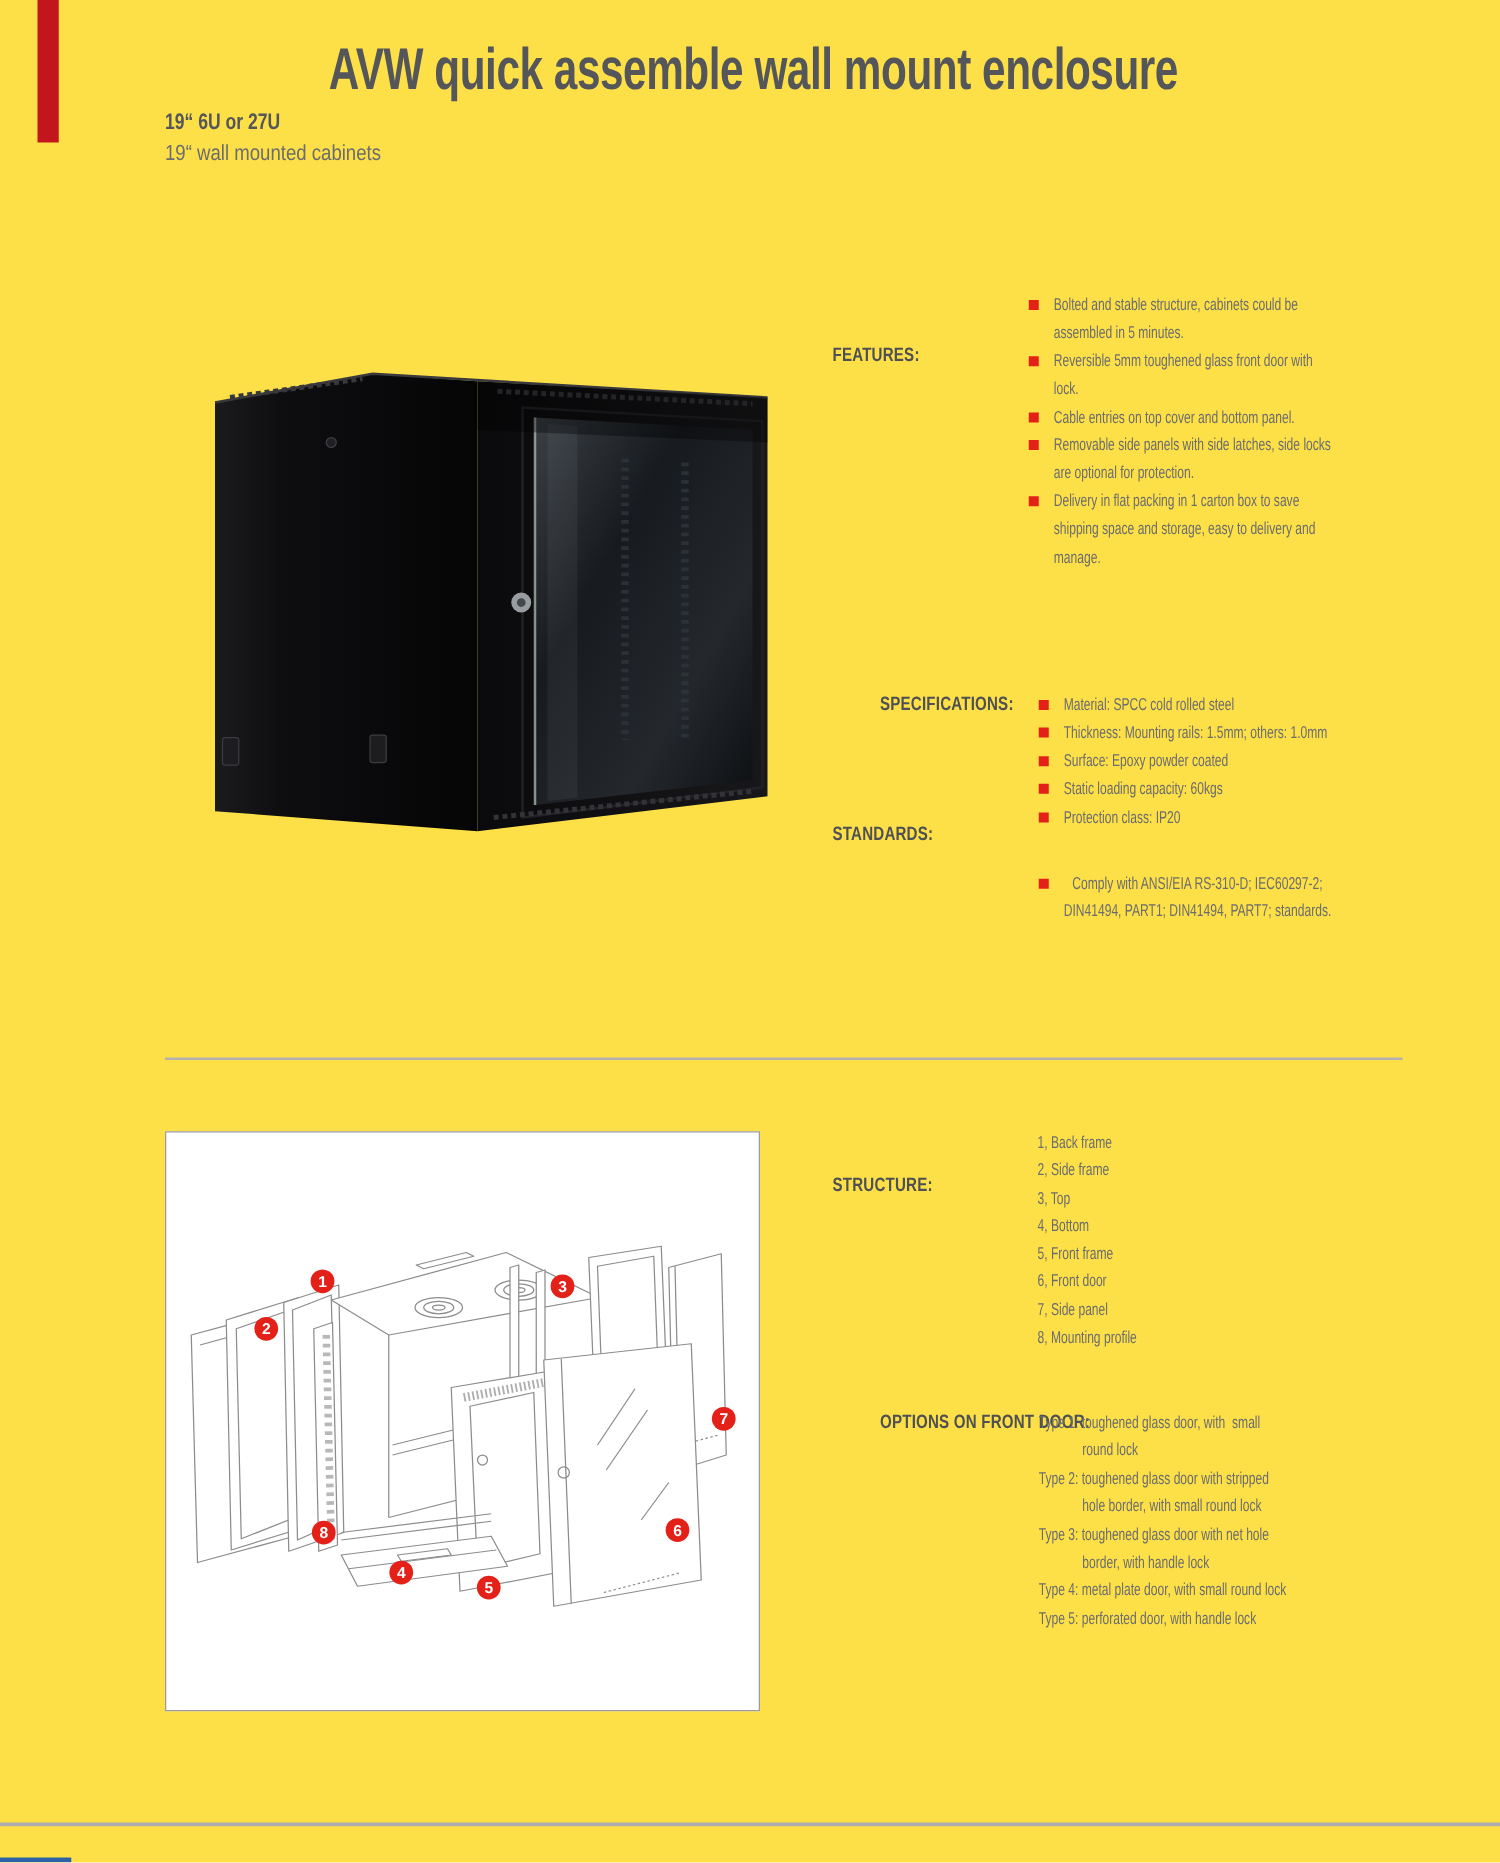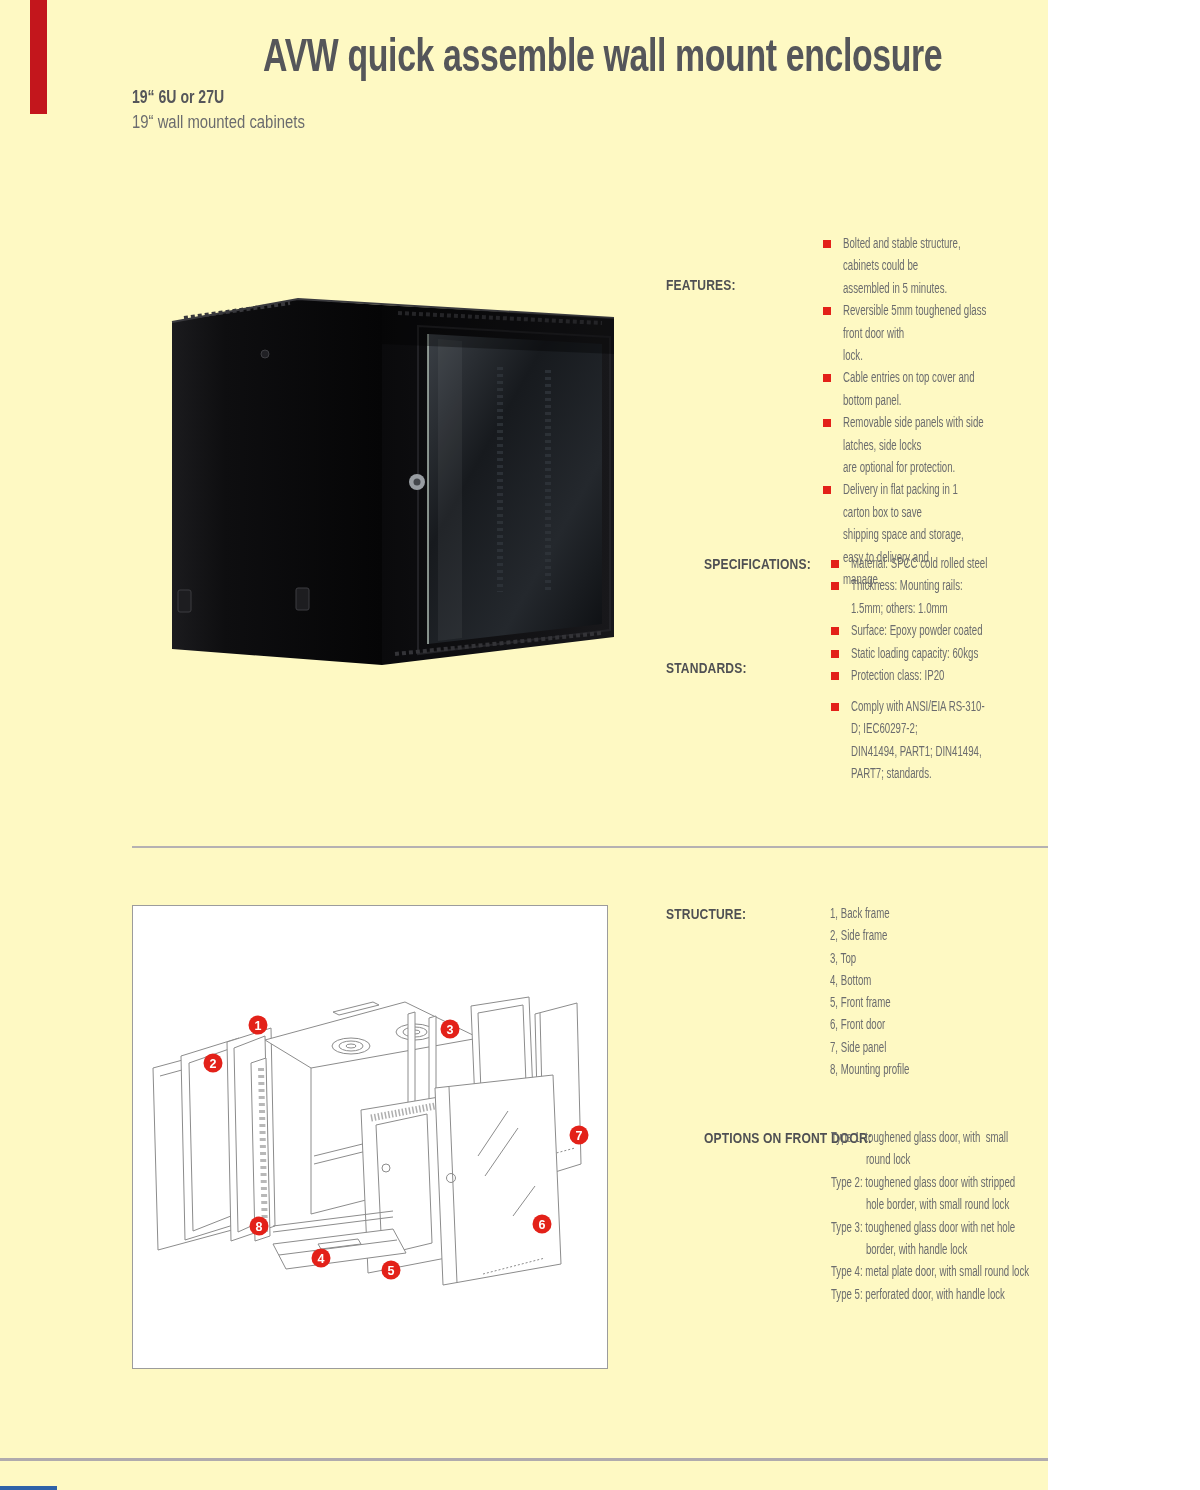--- a/index.html
+++ b/index.html
@@ -1,16 +1,16 @@
 <!DOCTYPE html>
 <html><head>
 <meta charset="utf-8">
 <style>
   html,body{margin:0;padding:0;background:#fff;}
-  #page{position:relative;width:1048px;height:1490px;background:#fef9c3;overflow:hidden;
+  #page{position:relative;width:1200px;height:1490px;background:#fde047;overflow:hidden;
         font-family:"Liberation Sans",sans-serif;color:#6b6c6e;}
   .abs{position:absolute;}
   .cond{display:inline-block;transform-origin:0 0;white-space:pre-line;}
   .title{font-size:47px;font-weight:bold;color:#55565a;letter-spacing:-0.5px;
          line-height:50px;transform:scaleX(0.72);white-space:nowrap;}
   .sub1{font-size:18px;font-weight:bold;color:#55565a;transform:scaleX(0.78);white-space:nowrap;}
   .sub2{font-size:17.5px;color:#6b6c6e;transform:scaleX(0.85);white-space:nowrap;}
   .seclabel{font-size:15.5px;font-weight:bold;color:#4f5053;letter-spacing:0.2px;
             line-height:22.4px;transform:scaleX(0.78);white-space:nowrap;display:inline-block;transform-origin:0 0;}
   .body-txt{font-size:13.8px;line-height:22.4px;color:#6b6c6e;transform:scaleX(0.70);}
@@ -142,29 +142,29 @@
     </div>
     <div class="b-row">
       <span class="sq"></span>
       <div class="body-txt cond">Protection class: IP20</div>
     </div>
   </div>
 
   <div class="abs" style="left:666px;top:657px;">
     <span class="seclabel">STANDARDS:</span>
   </div>
-  <div class="abs" style="left:831px;top:696px;">
+  <div class="abs" style="left:831px;top:696px;text-align:center;">
     <div class="b-row">
       <span class="sq"></span>
       <div class="body-txt cond">Comply with ANSI/EIA RS-310-D; IEC60297-2;
 DIN41494, PART1; DIN41494, PART7; standards.</div>
     </div>
   </div>
 
-  <div class="abs" style="left:666px;top:903px;">
+  <div class="abs" style="left:666px;top:938px;">
     <span class="seclabel">STRUCTURE:</span>
   </div>
   <div class="abs" style="left:830px;top:903px;">
     <div class="body-txt cond tight">1, Back frame
 2, Side frame
 3, Top
 4, Bottom
 5, Front frame
 6, Front door
 7, Side panel

